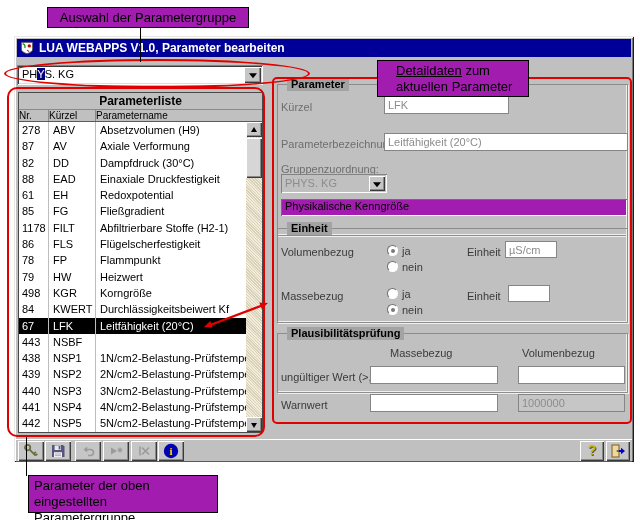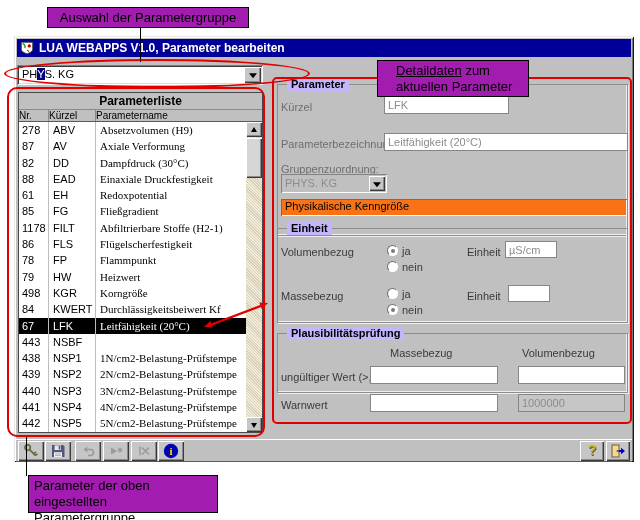--- a/index.html
+++ b/index.html
@@ -17,21 +17,21 @@
   .titlebar .ttext { position:absolute; left:22px; top:0; white-space:nowrap; }
   .appicon { position:absolute; left:3px; top:2px; width:14px; height:14px; }
 
   
   .sunken2 { background:#fff;
              box-shadow: inset 1px 1px 0 #828282, inset -1px -1px 0 #ffffff,
                          inset 2px 2px 0 #3a3a3a, inset -2px -2px 0 #dcdcdc; }
   .b3d { background:#c6c6c6;
          box-shadow: inset 1px 1px 0 #ffffff, inset -1px -1px 0 #3a3a3a,
                      inset -2px -2px 0 #8a8a8a; }
-  .sbox { background:#f97316; color:#000;
+  .sbox { background:#a21caf; color:#000;
           box-shadow: inset 1px 1px 0 #6e6e6e, inset -1px -1px 0 #ffffff; }
 
   
   .gcombo { left:17px; top:65px; width:246px; height:20px; }
   .gcombo .val { position:absolute; left:5px; top:3px; font-size:11px; color:#000; white-space:pre; }
   .gcombo .selchar { background:#000080; color:#fff; }
   .gcombo .btn { position:absolute; right:2px; top:2px; width:17px; height:16px; }
   .tri-down { position:absolute; left:50%; top:50%; transform:translate(-50%,-35%);
               width:0; height:0; border-left:4px solid transparent;
               border-right:4px solid transparent; border-top:5px solid #000; }
@@ -44,39 +44,39 @@
                 font-size:10px; line-height:12px; color:#000; }
   .plist-head span { overflow:hidden; white-space:nowrap; }
   .h-nr { width:30px; border-right:1px solid #8a8a8a; }
   .h-kz { width:47px; border-right:1px solid #8a8a8a; }
   .h-nm { flex:1; }
   .plist-body { position:relative; height:310px; background:#fff; overflow:hidden; }
   .lrow { display:flex; height:16.3px; line-height:16.3px; font-size:11px; color:#000; }
   .lrow.sel { background:#000; color:#fff; }
   .c-nr { width:30px; padding-left:3px; border-right:1px solid #bdbdbd; overflow:hidden; }
   .c-kz { width:47px; padding-left:4px; border-right:1px solid #bdbdbd; overflow:hidden; }
-  .c-nm { flex:1; padding-left:4px; overflow:hidden; white-space:nowrap;font-family:Liberation Serif, serif; }
+  .c-nm { flex:1; padding-left:4px; overflow:hidden; white-space:nowrap; }
 
   .vscroll { position:absolute; right:0; top:0; width:16px; height:310px;
              background:repeating-linear-gradient(45deg,#f2ecdc 0 1px,#d9d0b8 1px 2px); }
   .vs-btn { position:absolute; left:0; width:16px; height:15px; }
   .vs-up { top:0; } .vs-down { bottom:0; }
   .vs-thumb { position:absolute; left:0; top:16px; width:16px; height:40px; background:#d6d6d6;
               box-shadow: inset 1px 1px 0 #fff, inset -1px -1px 0 #3a3a3a, inset -2px -2px 0 #8a8a8a; }
   .tri-up-s { position:absolute; left:50%; top:50%; transform:translate(-50%,-60%);
               width:0; height:0; border-left:3.5px solid transparent; border-right:3.5px solid transparent;
               border-bottom:5px solid #000; }
   .tri-down-s { position:absolute; left:50%; top:50%; transform:translate(-50%,-40%);
               width:0; height:0; border-left:3.5px solid transparent; border-right:3.5px solid transparent;
               border-top:5px solid #000; }
 
   
   .groupbox { position:absolute; border:1px solid #8d8d8d;
               box-shadow: inset -1px -1px 0 #efefef, 1px 1px 0 #efefef; }
-  .group-label { position:absolute; top:-7px; left:9px; background:#c4b5fd; padding:0 4px;
+  .group-label { position:absolute; top:-7px; left:9px; background:#a3a3a3; padding:0 4px;
                  font-size:11px; font-weight:bold; color:#000; line-height:13px; }
   .lbl { position:absolute; font-size:11px; color:#6e6e6e; white-space:nowrap; }
   .lbl.dark { color:#3a3a3a; }
   .fld { position:absolute; background:#fff; border:1px solid #858585; color:#8c8c8c;
          font-size:11px; padding:2px 3px; white-space:nowrap; overflow:hidden; }
   .fld.graybg { background:#c6c6c6; }
   .dcombo { position:absolute; left:281px; top:174px; width:106px; height:19px; background:#c0c0c0;
             box-shadow: inset 1px 1px 0 #828282, inset -1px -1px 0 #fff; }
   .dcombo .val { position:absolute; left:4px; top:3px; font-size:11px; color:#8c8c8c; }
   .dcombo .btn { position:absolute; right:2px; top:2px; width:16px; height:15px; }

